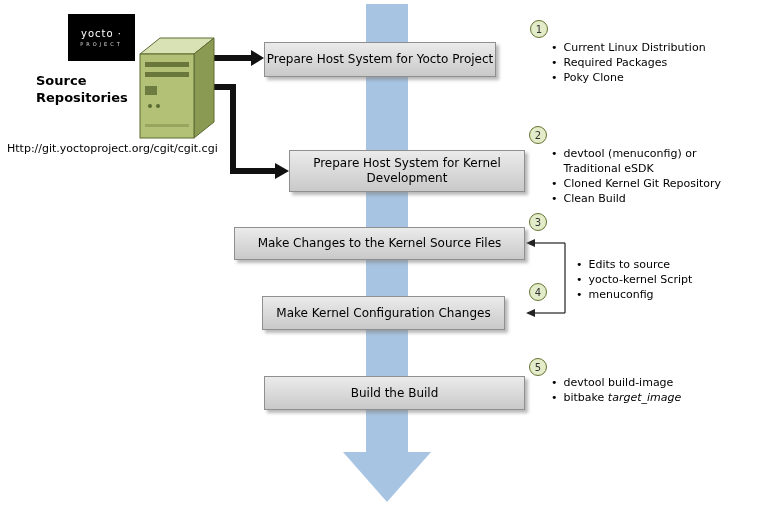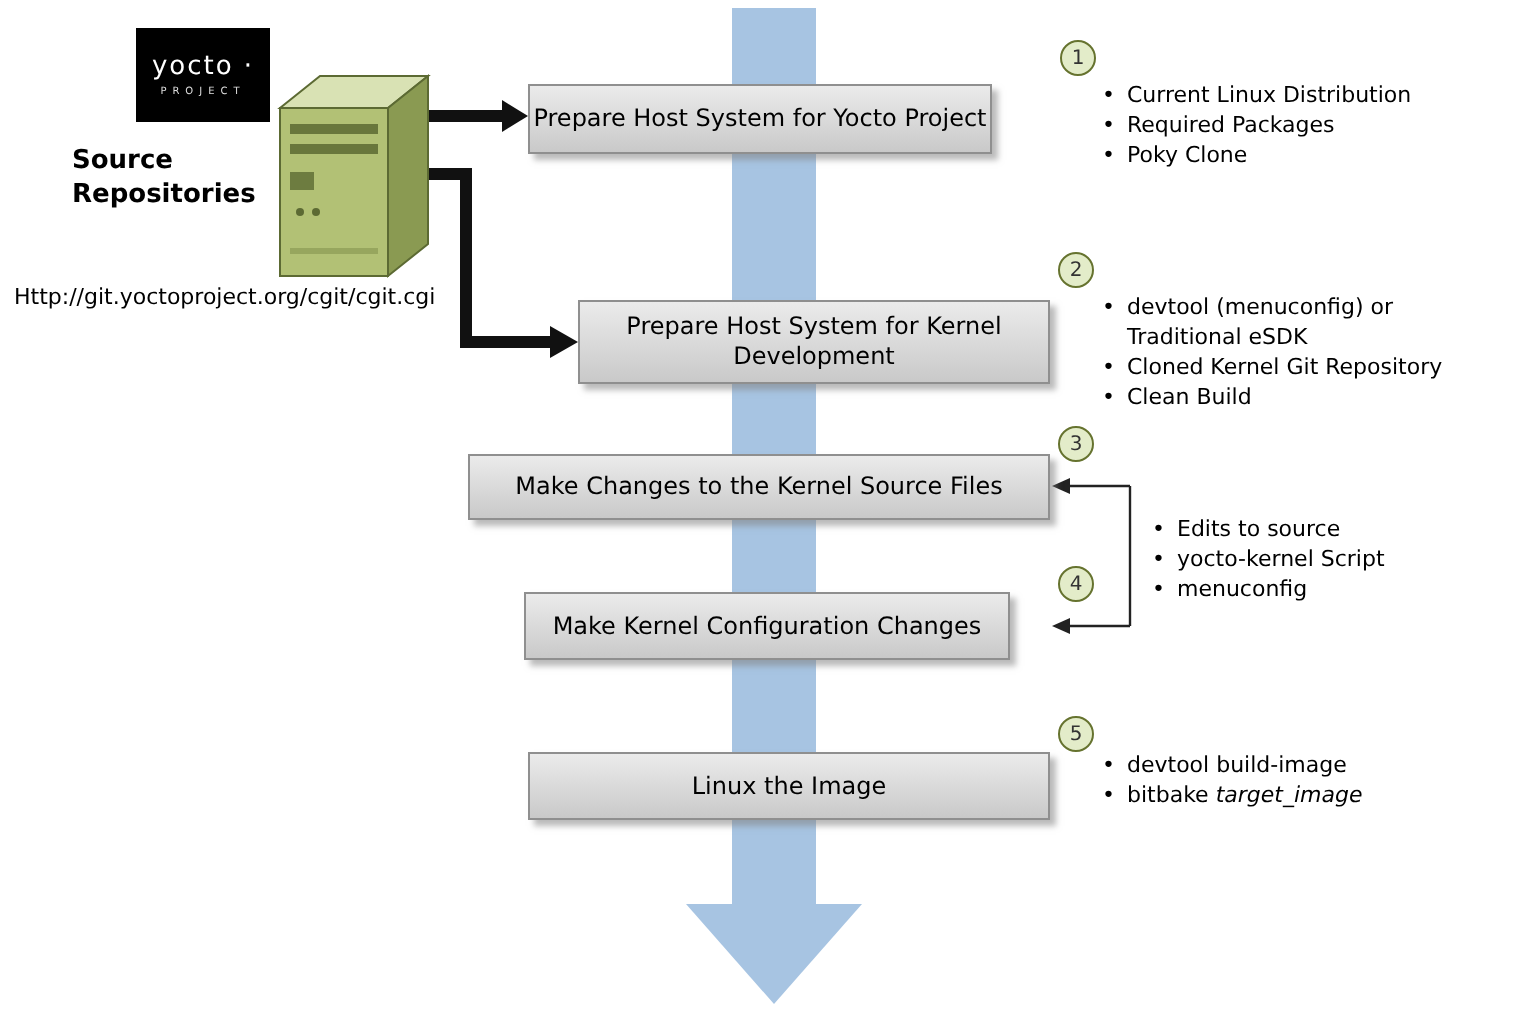--- a/index.html
+++ b/index.html
@@ -18,21 +18,21 @@
     position:absolute; left:343px; top:452px; width:0; height:0; z-index:1;
     border-left:44px solid transparent; border-right:44px solid transparent;
     border-top:50px solid #a7c4e2;
   }
   
   .logo {
     position:absolute; left:68px; top:14px; width:67px; height:47px;
     background:#000; color:#fff; text-align:center; z-index:3;
     display:flex; flex-direction:column; justify-content:center;
   }
-  .logo-title { font-size:13px; letter-spacing:1px; }
+  .logo-title { font-size:10px; letter-spacing:1px; }
   .logo-sub { font-size:5px; letter-spacing:3px; margin-top:2px; color:#ddd; }
   
   .server { position:absolute; left:136px; top:36px; z-index:3; }
   
   .source-label {
     position:absolute; left:36px; top:72px; font-size:13px; font-weight:bold;
     line-height:17px; white-space:pre-line; z-index:3;
   }
   .source-url {
     position:absolute; left:7px; top:142px; font-size:11px; z-index:3;
@@ -123,21 +123,21 @@
       <path d="M565 313 L534 313" stroke="#222" stroke-width="1.2" fill="none"></path>
       <polygon points="535,239 535,247 526,243" fill="#222"></polygon>
       <polygon points="535,309 535,317 526,313" fill="#222"></polygon>
     </g>
   </svg>
 
   <div class="pbox b1">Prepare Host System for Yocto Project</div>
   <div class="pbox b2">Prepare Host System for Kernel Development</div>
   <div class="pbox b3">Make Changes to the Kernel Source Files</div>
   <div class="pbox b4">Make Kernel Configuration Changes</div>
-  <div class="pbox b5">Linux the Image</div>
+  <div class="pbox b5">Build the Build</div>
 
   <div class="circ c1">1</div>
   <div class="circ c2">2</div>
   <div class="circ c3">3</div>
   <div class="circ c4">4</div>
   <div class="circ c5">5</div>
 
   <div class="bullets list1">
     <div class="bi">
         <span>Current Linux Distribution</span>

